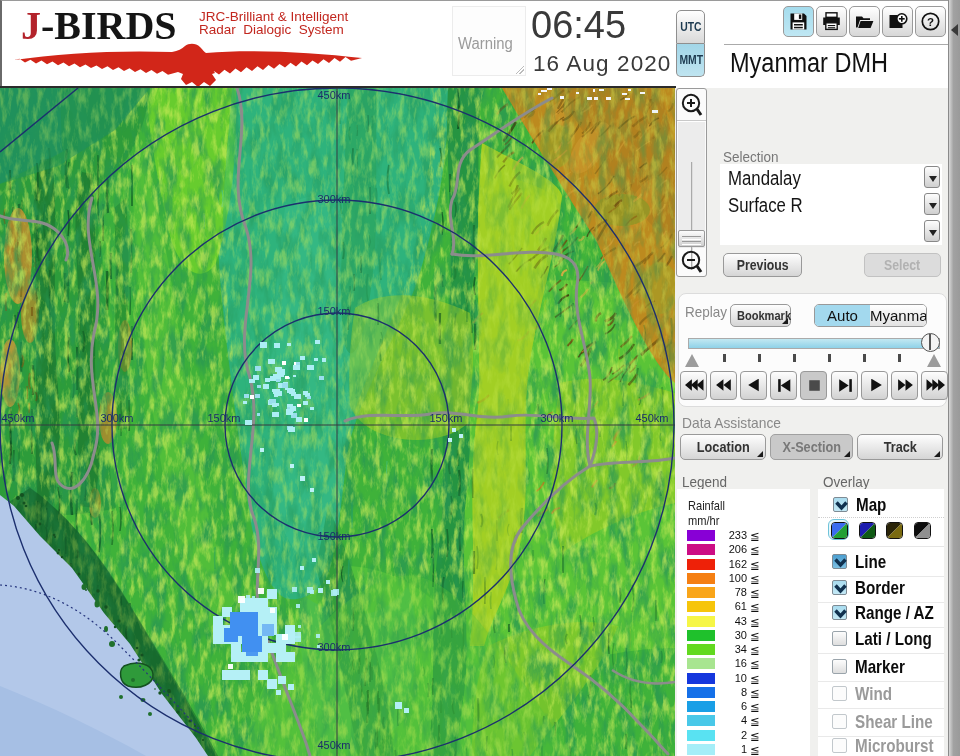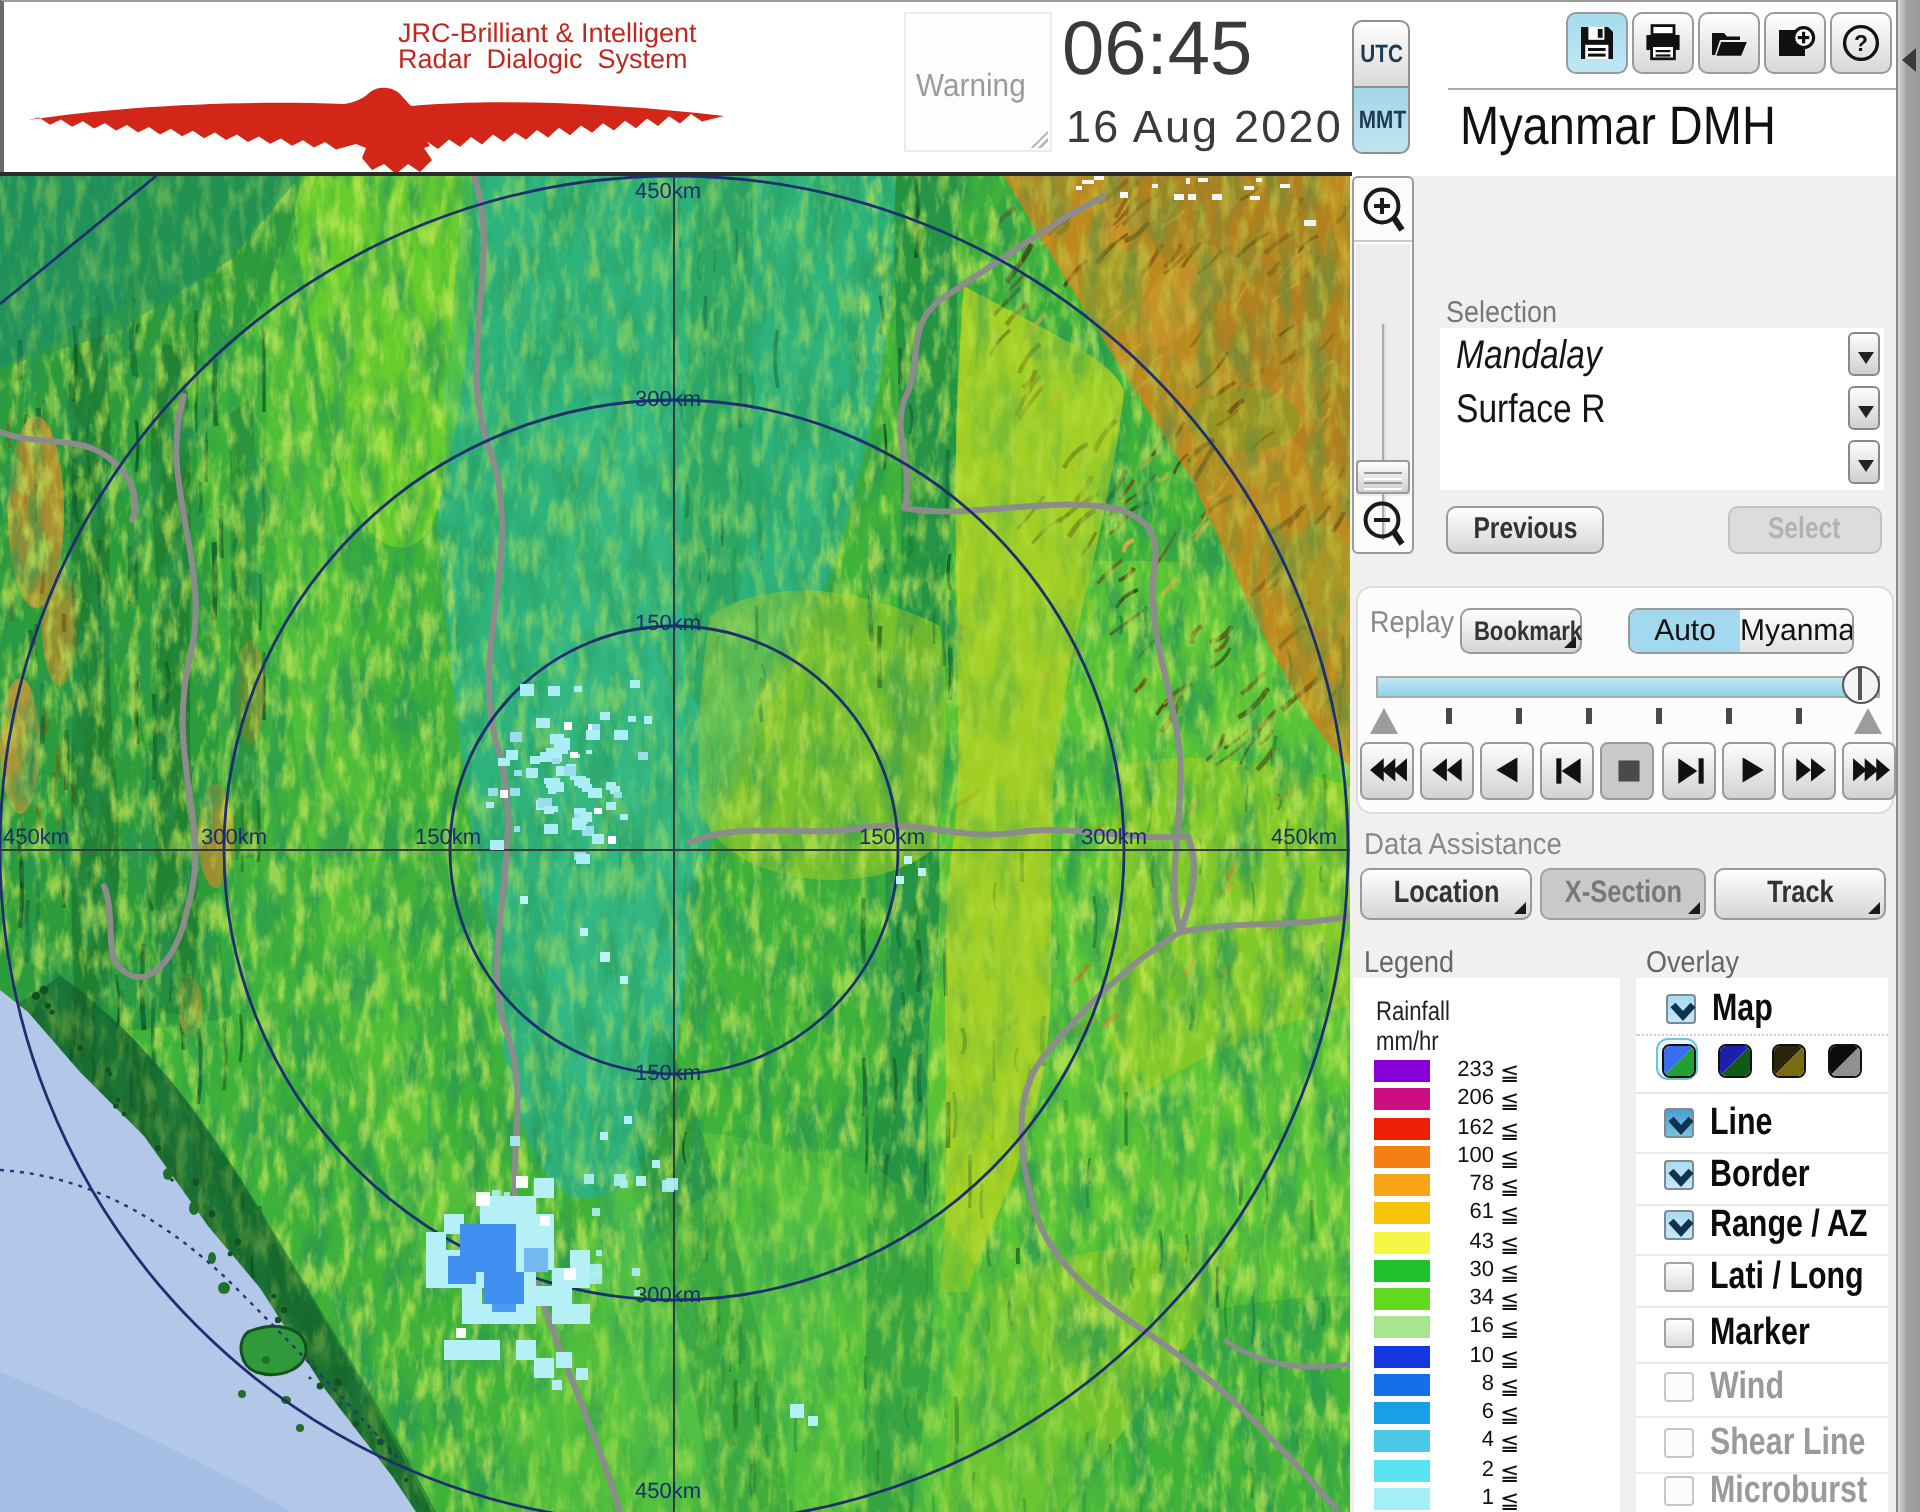--- a/index.html
+++ b/index.html
@@ -47,21 +47,21 @@
 #rangebox { position:absolute; left:720px; top:88px; width:223px; height:46px; background:#fff; }
 #rangebox .vl { position:absolute; left:110px; top:3px; width:2px; height:40px; background:#4a4a4a; }
 #rangebox .lab { position:absolute; left:118px; top:4px; font-size:13.5px; color:#333; }
 #rangebox .val { position:absolute; right:9px; top:23px; font-size:24px; color:#0a0a0a; transform:scaleX(0.84); transform-origin:right top; }
 
 #sel-label { position:absolute; left:723px; top:148px; font-size:15px; color:#777; transform:scaleX(0.9); transform-origin:left top; }
 .selrow { position:absolute; left:720px; width:222px; height:27px; background:#fff; }
 .selrow .txt { position:absolute; left:8px; top:3px; font-size:20px; color:#151515; transform:scaleX(0.84); transform-origin:left top; }
 .ddbtn { position:absolute; right:2px; top:2px; width:16px; height:22px; border:1px solid #888; border-radius:3px; background:linear-gradient(#fdfdfd,#cfcfcf); }
 .ddbtn:after { content:""; position:absolute; left:4px; top:9px; border-left:4.5px solid transparent; border-right:4.5px solid transparent; border-top:6px solid #222; }
-#selrow1 { top:164px;font-style:italic; } #selrow2 { top:191px; } #selrow3 { top:218px; }
+#selrow1 { top:164px; } #selrow2 { top:191px; } #selrow3 { top:218px; }
 
 .btn { position:absolute; border:1px solid #999; border-radius:5px; background:linear-gradient(#fefefe,#d5d5d5); color:#333; font-weight:bold; text-align:center; }
 .btn span.t { display:inline-block; transform:scaleX(0.82); }
 #btn-prev { left:723px; top:253px; width:79px; height:24px; font-size:15px; line-height:22px; }
 #btn-select { left:864px; top:253px; width:77px; height:24px; font-size:15px; line-height:22px; background:#dcdcdc; border-color:#c2c2c2; color:#b2b2b2; }
 
 
 #replay { position:absolute; left:678px; top:293px; width:269px; height:114px; background:#fcfcfc; border:1px solid #dcdcdc; border-radius:8px; }
 #replay .lab { position:absolute; left:6px; top:9px; font-size:15px; color:#888; transform:scaleX(0.9); transform-origin:left top; }
 #btn-bookmark { left:51px; top:10px; width:61px; height:23px; font-size:13.5px; line-height:21px; }
@@ -903,20 +903,21 @@
 <rect x="640" y="4" width="5" height="2" fill="#f4f6f8"></rect>
 <rect x="576" y="4" width="3" height="2" fill="#f4f6f8"></rect>
 <rect x="587" y="9" width="5" height="3" fill="#f4f6f8"></rect>
 <rect x="625" y="10" width="5" height="2" fill="#f4f6f8"></rect>
 <rect x="652" y="22" width="6" height="3" fill="#eef2f5"></rect>
 </svg></div>
   <div id="maptopline"></div>
   <div id="rightbg"></div>
 
   <div id="header">
+    <div id="jbirds"><span class="j">J</span>-BIRDS</div>
     <div id="subtxt">JRC-Brilliant &amp; Intelligent<br>Radar&nbsp; Dialogic&nbsp; System</div>
     <div id="eagle"><svg width="356" height="48" viewBox="0 0 356 48">
           <path fill="#d22619" d="M4,19 C50,12 110,9 162,11 C168,10 172,8 175,5 C179,2 186,2 190,6 C193,9 194,11 196,12 C240,8 300,11 352,17 L341,19.7 L335.5,16.0 L330,20.8 L324.5,17.1 L319,22.0 L313.5,18.3 L308,23.1 L302.5,19.4 L297,24.3 L291.5,20.6 L286,25.4 L280.5,21.7 L275,26.6 L269.5,22.9 L264,27.7 L258.5,24.0 L253,28.9 L247.5,25.2 L242,30.0 L236.5,26.3 L231,31.2 L225.5,27.5 L220,32.4 L214.5,28.7 L209,33.5 L203.5,29.8 L205,32 L202,33 L206,39 L200,45 L194,41 L188,46 L182,41 L176,44 L171,38 L173,33 L168,31 L158,33.7 L152.5,30.0 L147,32.8 L141.5,29.1 L136,31.9 L130.5,28.2 L125,30.9 L119.5,27.2 L114,30.0 L108.5,26.3 L103,29.0 L97.5,25.3 L92,28.1 L86.5,24.4 L81,27.1 L75.5,23.4 L70,26.2 L64.5,22.5 L59,25.2 L53.5,21.5 L48,24.3 L42.5,20.6 L37,23.3 L31.5,19.6 L26,22.4 L20.5,18.7 L15,21.4 L9.5,17.7 Z"></path>
         </svg></div>
     <div id="warnbox">
         <span>Warning</span>
         <div id="grip"></div>
       </div>
     <div id="clock">06:45</div>
     <div id="date">16 Aug 2020</div>

